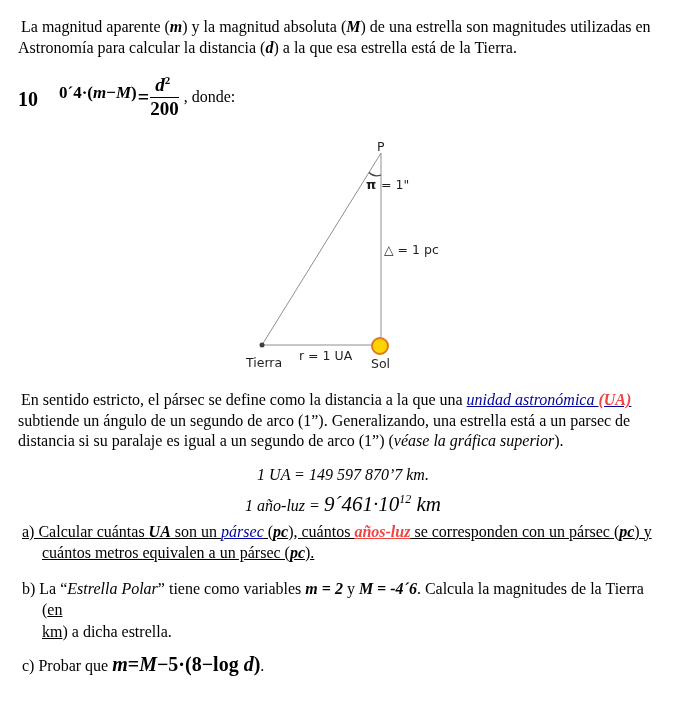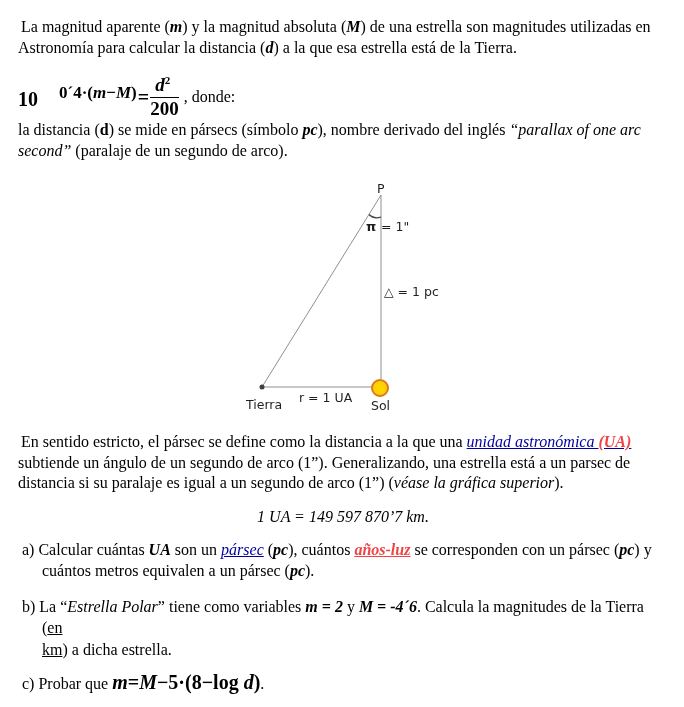--- a/index.html
+++ b/index.html
@@ -35,21 +35,21 @@
   svg.diagram text { font-family:"DejaVu Sans", sans-serif; font-size:12.5px; fill:#1f1f1f; }
   svg.diagram text.svg-bold { font-weight:bold; font-size:13px; }
 
   .eq { text-align:center; font-style:italic; margin:0; }
   .eq1 { margin-top:13px; line-height:20px; }
   .eq2 { margin-top:1px; line-height:26px; }
   .eq2 .big { font-size:21px; }
   .eq2 .big sup { font-size:12px; }
 
   .item { margin:0; padding-left:24px; text-indent:-20px; line-height:21.5px; }
-  .item-a { margin-top:12px; }
+  .item-a { margin-top:2px;text-decoration:underline; }
   .item-b { margin-top:14px; }
   .item-c { margin-top:8px; line-height:28px; }
   .mf  { font-weight:bold; font-size:20px; }
   .mfi { font-weight:bold; font-style:italic; font-size:20px; }
 </style>
 </head>
 <body>
 
 <div class="content">
 
@@ -58,41 +58,41 @@
   <div class="formula-line">
       <span class="f-pow"><span>10</span><sup><span>0´4·(</span><span class="i">m</span><span>−</span><span class="i">M</span><span>)</span></sup></span>
       <span class="f-eq">=</span>
       <span class="frac">
         <span class="num"><span>d</span><sup>2</sup></span>
         <span class="den">200</span>
       </span>
       <span class="f-tail">, donde:</span>
   </div>
 
-  <p class="para"><span>la distancia (</span><span class="b">d</span><span>) se mide en pársecs (símbolo </span><span class="bi">pc</span><span>), nombre derivado del inglés </span><span class="i">“parallax of one arc</span><br><span class="i">second”</span><span> (paralaje de un segundo de arco).</span></p>
 
   <svg class="diagram" width="650" height="237" viewBox="0 0 650 237">
     <line x1="363" y1="17" x2="244" y2="209" stroke-width="1" stroke="#8f8f8f"></line>
     <line x1="363" y1="17" x2="363" y2="201" stroke-width="1" stroke="#8f8f8f"></line>
     <line x1="246" y1="209" x2="353" y2="209" stroke-width="1" stroke="#8f8f8f"></line>
     <path d="M 351,36.5 Q 356,41.5 363,39" fill="none" stroke-width="1.3" stroke="#444444"></path>
     <circle cx="244" cy="209" r="2.5" fill="#3d3d46"></circle>
     <circle cx="362" cy="210" r="8" stroke-width="2" fill="#ffd400" stroke="#e0761d"></circle>
     <text x="359" y="14.5">P</text>
     <text class="svg-bold" x="348" y="53">π</text>
     <text x="363" y="53">= 1"</text>
     <text x="366" y="118">△ = 1 pc</text>
     <text x="281" y="224">r = 1 UA</text>
     <text x="228" y="231">Tierra</text>
     <text x="353" y="232">Sol</text>
   </svg>
 
   <p class="para indent1" style="margin-top:17px; line-height:20.5px;"><span> En sentido estricto, el pársec se define como la distancia a la que una </span><span class="link"><span>unidad astronómica </span><span class="bi">(UA)</span></span><br><span>subtiende un ángulo de un segundo de arco (1”). Generalizando, una estrella está a un parsec de</span><br><span>distancia si su paralaje es igual a un segundo de arco (1”) (</span><span class="i">véase la gráfica superior</span><span>).</span></p>
 
   <p class="eq eq1">1 UA = 149 597 870’7 km.</p>
+  <p class="eq eq2"><span>1 año-luz = </span><span class="big"><span>9´461·10</span><sup>12</sup><span> km</span></span></p>
 
   <p class="item item-a"><span>a) Calcular cuántas </span><span class="bi">UA</span><span> son un </span><span class="link">pársec</span><span> (</span><span class="bi">pc</span><span>), cuántos </span><span class="link bi">años-luz</span><span> se corresponden con un pársec (</span><span class="bi">pc</span><span>) y</span><br><span>cuántos metros equivalen a un pársec (</span><span class="bi">pc</span><span>).</span></p>
 
   <p class="item item-b"><span>b) La “</span><span class="i">Estrella Polar</span><span>” tiene como variables </span><span class="bi">m = 2</span><span> y </span><span class="bi">M = -4´6</span><span>. Calcula la magnitudes de la Tierra (</span><span class="u">en</span><br><span class="u">km</span><span>) a dicha estrella.</span></p>
 
   <p class="item item-c"><span>c) Probar que </span><span class="mfi">m</span><span class="mf">=</span><span class="mfi">M</span><span class="mf">−5·(</span><span class="mf">8−log </span><span class="mfi">d</span><span class="mf">)</span><span>.</span></p>
 
 </div>
 
 </body></html>

